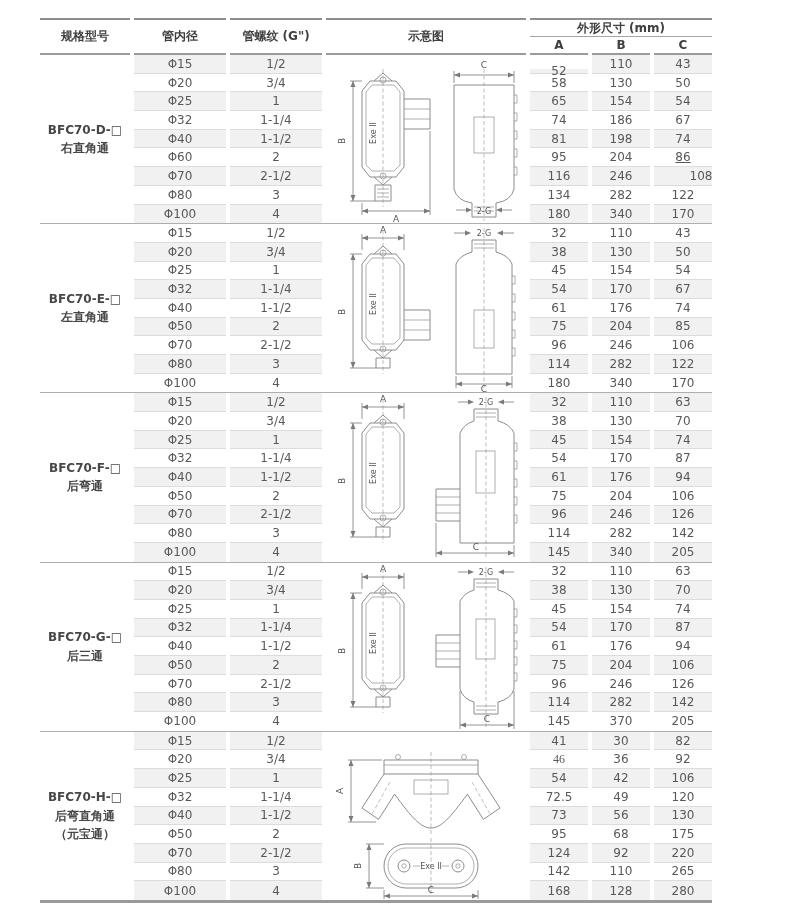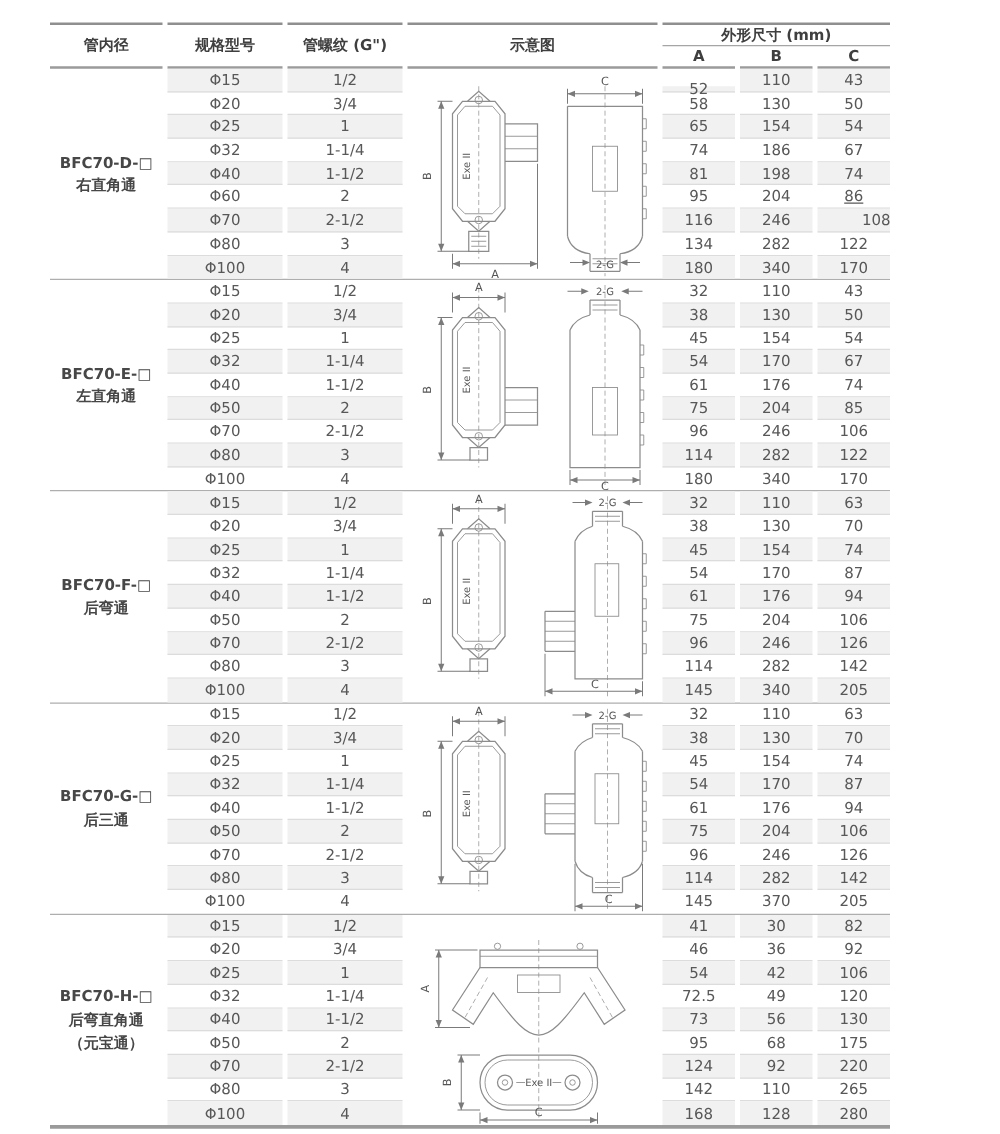--- a/index.html
+++ b/index.html
@@ -41,22 +41,22 @@
   svg text{stroke:none;fill:#565656;font-size:9px;font-family:"DejaVu Sans","Liberation Sans",sans-serif;}
   svg text.t8{font-size:8px;}
 </style>
 </head>
 <body>
 
 <div class="sheet">
   <div class="tbl">
 
     <div class="thead">
+      <div class="hcell">规格型号</div>
       <div class="hcell">管内径</div>
-      <div class="hcell">规格型号</div>
       <div class="hcell">管螺纹 (G")</div>
       <div class="hcell">示意图</div>
       <div class="dims-head">
         <div class="dims-title">外形尺寸 (mm)</div>
         <div class="dims-sub">
           <div class="sub">A</div>
           <div class="sub">B</div>
           <div class="sub">C</div>
         </div>
       </div>
@@ -486,21 +486,21 @@
           <text x="105" y="161" text-anchor="middle">C</text>
         </svg>
       </div>
     <div class="cell shade" style="grid-area: 1 / 2;">Φ15</div>
         <div class="cell shade" style="grid-area: 1 / 3;">1/2</div>
         <div class="cell shade" style="grid-area: 1 / 5;">41</div>
         <div class="cell shade" style="grid-area: 1 / 6;">30</div>
         <div class="cell shade" style="grid-area: 1 / 7;">82</div>
         <div class="cell" style="grid-area: 2 / 2;">Φ20</div>
         <div class="cell" style="grid-area: 2 / 3;">3/4</div>
-        <div class="cell" style="grid-area: 2 / 5;">46</div>
+        <div class="cell" style="grid-area: 2 / 5; font-family: Liberation Serif, serif;">46</div>
         <div class="cell" style="grid-area: 2 / 6;">36</div>
         <div class="cell" style="grid-area: 2 / 7;">92</div>
         <div class="cell shade" style="grid-area: 3 / 2;">Φ25</div>
         <div class="cell shade" style="grid-area: 3 / 3;">1</div>
         <div class="cell shade" style="grid-area: 3 / 5;">54</div>
         <div class="cell shade" style="grid-area: 3 / 6;">42</div>
         <div class="cell shade" style="grid-area: 3 / 7;">106</div>
         <div class="cell" style="grid-area: 4 / 2;">Φ32</div>
         <div class="cell" style="grid-area: 4 / 3;">1-1/4</div>
         <div class="cell" style="grid-area: 4 / 5;">72.5</div>

